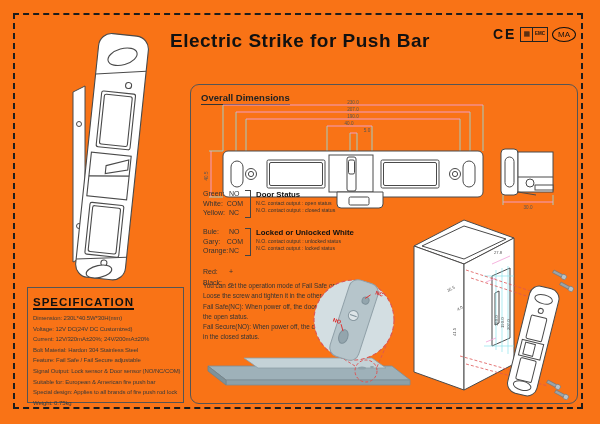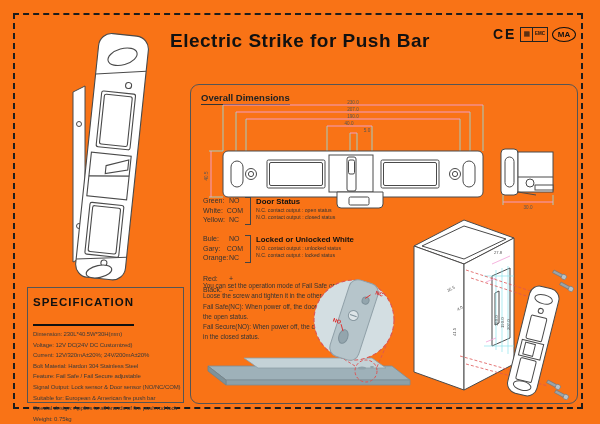--- a/index.html
+++ b/index.html
@@ -8,33 +8,33 @@
   .dashed-frame{position:absolute;left:13px;top:13px;width:570px;height:396px;
         border:2.5px dashed #1c1c1c;box-sizing:border-box;}
   .main-title{position:absolute;left:90px;top:30px;width:420px;text-align:center;
         font-size:19px;font-weight:bold;letter-spacing:.5px;color:#111;}
   .certs{position:absolute;right:24px;top:26px;display:flex;align-items:center;gap:4px;}
   .ce-mark{font-size:14px;font-weight:bold;letter-spacing:2px;color:#111;}
   .cert-box{display:flex;border:1.2px solid #222;height:13px;align-items:stretch;}
   .cert-cell{display:flex;align-items:center;justify-content:center;padding:0 2px;font-size:7px;color:#111;}
   .cert-cell+.cert-cell{border-left:1px solid #222;font-size:4.5px;font-weight:bold;flex-direction:column;line-height:4.5px;}
   .ma-oval{border:1.6px solid #111;border-radius:50%;width:22px;height:13px;display:flex;
-        align-items:center;justify-content:center;font-size:8px;font-weight:bold;color:#111;}
+        align-items:center;justify-content:center;font-size:8px;font-weight:normal;color:#111;}
   .spec-box{position:absolute;left:27px;top:287px;width:157px;height:116px;border:1px solid #555;
         box-sizing:border-box;padding:4px 5px;}
   .spec-title{display:inline-block;font-size:11.5px;font-weight:bold;letter-spacing:1px;
-        border-bottom:2px solid #111;padding-bottom:16px;margin-bottom:3px;color:#111;}
+        border-bottom:2px solid #111;padding-bottom:0;margin-bottom:3px;color:#111;}
   .spec-item{font-size:6px;line-height:10.6px;color:#3a3a3a;white-space:nowrap;letter-spacing:-.1px;}
   .main-box{position:absolute;left:190px;top:84px;width:388px;height:320px;
         border:1.2px solid #555;border-radius:9px;box-sizing:border-box;}
   .od-title{position:absolute;left:10px;top:7px;font-size:9.5px;font-weight:600;color:#222;
         border-bottom:1px solid #333;padding-bottom:1px;}
   .front-svg{position:absolute;left:0;top:14px;}
   .legend{position:absolute;left:12px;top:104px;width:205px;}
-  .legend-group{display:flex;align-items:flex-start;margin-bottom:9px;margin-top:7px;}
+  .legend-group{display:flex;align-items:flex-start;margin-bottom:9px;}
   .wire-col{width:40px;}
   .wire-row{display:flex;font-size:7px;line-height:9.6px;color:#333;}
   .wire-color{width:26px;}
   .wire-sig{}
   .bracket{width:5px;height:26px;border:1px solid #444;border-left:none;margin:1px 5px 0 2px;}
   .group-info{padding-top:1px;}
   .group-title{font-size:7.8px;font-weight:bold;color:#111;margin-bottom:1px;white-space:nowrap;}
   .group-note{font-size:5.2px;line-height:6.6px;color:#333;white-space:nowrap;}
   .power-rows{margin-top:10px;}
   .power-rows .wire-row{line-height:11px;}

